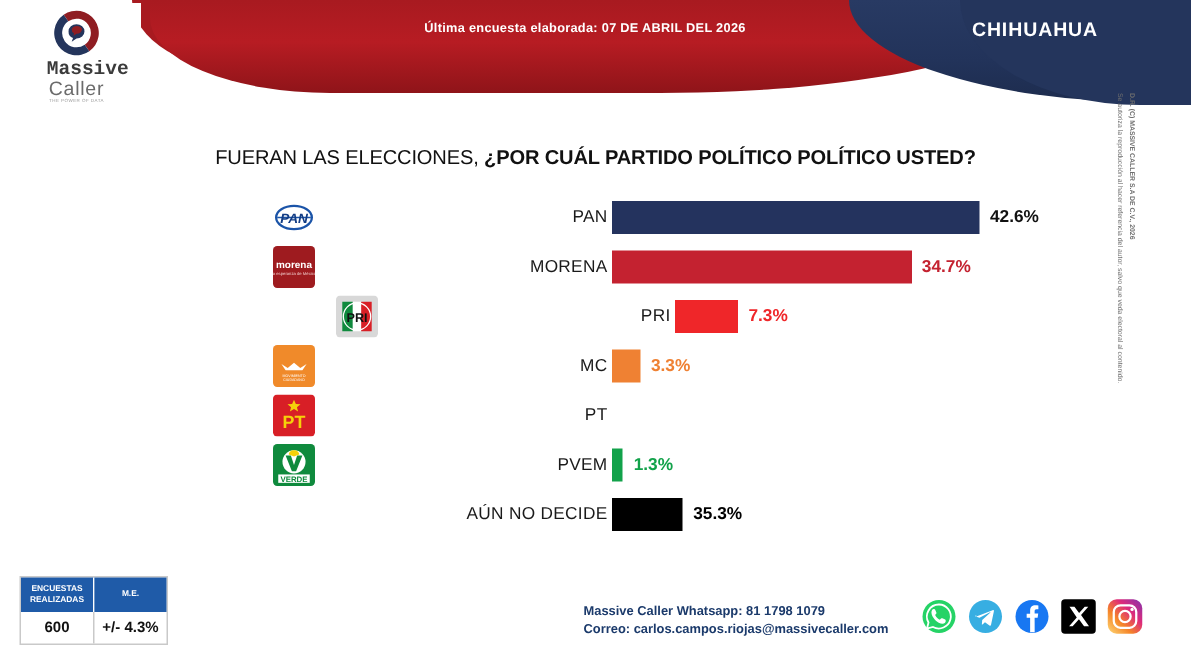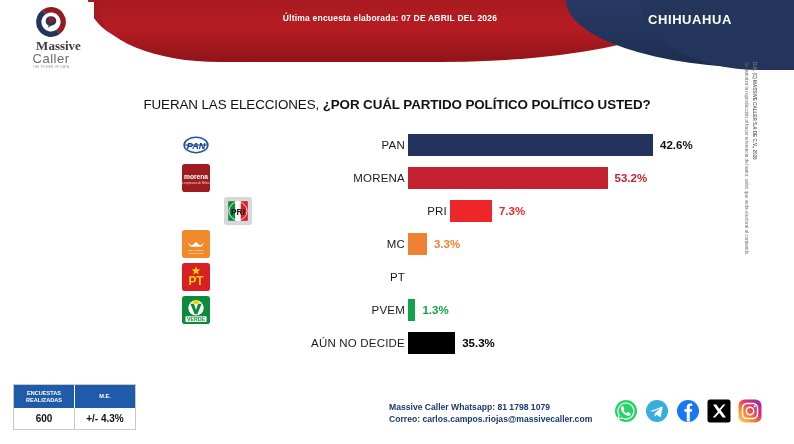--- a/index.html
+++ b/index.html
@@ -45,21 +45,21 @@
   }
 
   
   .logo-box{
     position:absolute;left:8px;top:2px;width:86px;height:68px;
     background:#ffffff;display:flex;flex-direction:column;
     align-items:center;justify-content:flex-start;padding-top:3px;box-sizing:border-box;
   }
   .logo-mark{width:34px;height:34px;display:block;}
   .logo-word1{font-size:13px;font-weight:bold;color:#3b3b3b;line-height:12px;margin-top:1px;
-    font-family:Liberation Serif, serif;padding-left:15px;}
+    font-family:Liberation Mono, monospace;padding-left:15px;}
   .logo-word2{font-size:13px;color:#6b6b6b;line-height:13px;letter-spacing:.5px;}
   .logo-tag{font-size:3px;color:#9a9a9a;letter-spacing:.3px;}
 
   
   #question{
     position:absolute;left:28px;top:76px;width:738px;text-align:center;
     font-size:13.4px;color:#111111;line-height:19px;letter-spacing:-.1px;
   }
   #question .bold{font-weight:bold;}
 
@@ -79,21 +79,21 @@
     font-size:11.5px;color:#1a1a1a;letter-spacing:.2px;
   }
   .bar-wrap{position:absolute;left:408px;top:0;height:30px;display:flex;align-items:center;}
   .bar{height:22px;display:block;}
   .bar-value{
     margin-left:7px;font-size:11.5px;font-weight:bold;white-space:nowrap;
   }
 
   
   .stats-table{
-    position:absolute;left:13px;top:384px;width:123px;height:46px;
+    position:absolute;left:13px;top:384px;width:99px;height:46px;
     border:1px solid #c9c9c9;background:#ffffff;box-sizing:border-box;
   }
   .st-head{display:flex;height:23px;}
   .st-head div{
     background:#1f5ba8;color:#ffffff;font-size:5.6px;font-weight:bold;
     display:flex;align-items:center;justify-content:center;text-align:center;
     line-height:7px;box-sizing:border-box;
   }
   .st-h1{width:61px;border-right:1px solid #ffffff;}
   .st-h2{width:60px;}
@@ -172,21 +172,21 @@
       <div class="logo-cell">
         <svg viewBox="0 0 40 40" class="plogo">
           <rect width="40" height="40" rx="4" fill="#9e1b1f"></rect>
           <text x="20" y="21" font-family="Liberation Sans, sans-serif" font-size="9.5" font-weight="bold" fill="#ffffff" text-anchor="middle">morena</text>
           <text x="20" y="28" font-family="Liberation Sans, sans-serif" font-size="4" fill="#f0c9c9" text-anchor="middle">la esperanza de México</text>
         </svg>
       </div>
       <div class="row-label">MORENA</div>
       <div class="bar-wrap">
         <div class="bar" style="width: 199.566px; background: rgb(196, 34, 48);"></div>
-        <span class="bar-value" style="color: rgb(196, 34, 48);">53.2%</span>
+        <span class="bar-value" style="color: rgb(196, 34, 48);">34.7%</span>
       </div>
     </div>
     <div class="row" style="top: 66px; margin-left: 42px;">
       <div class="logo-cell">
         <svg viewBox="0 0 40 40" class="plogo">
           <rect width="40" height="40" rx="4" fill="#d8d8d8"></rect>
           <path d="M6 6 h10 v28 h-10 z" fill="#0f8a3d"></path>
           <path d="M16 6 h8 v28 h-8 z" fill="#ffffff"></path>
           <path d="M24 6 h10 v28 h-10 z" fill="#d81f26"></path>
           <ellipse cx="20" cy="20" rx="13" ry="13" fill="none" stroke="#ffffff" stroke-width="1.2"></ellipse>

